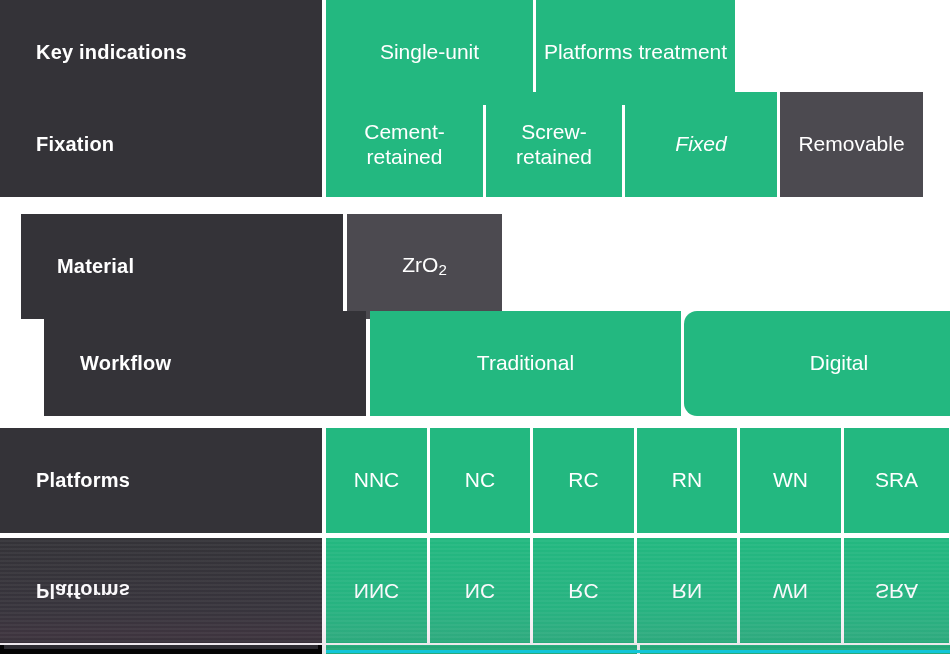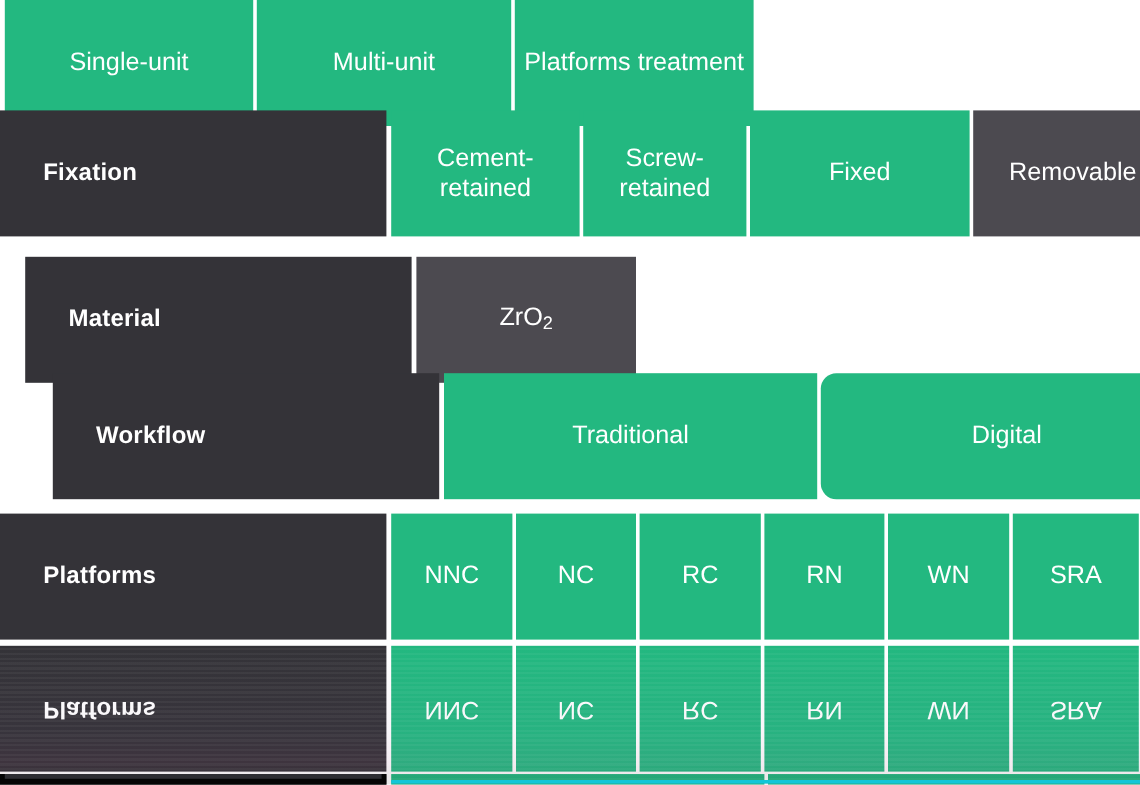--- a/index.html
+++ b/index.html
@@ -167,55 +167,53 @@
     background: #2e2d32;
     z-index: 8;
   }
 </style>
 </head>
 <body>
 
 <div id="matrix">
 
   <div class="row" style="top:0px;">
+    <div class="label-cell">Key indications</div>
     <div class="data-area">
       <div class="cell green" style="width:207px;">
         <span class="txt">Single-unit</span>
       </div>
-      <div class="cell green" style="width:212px;">
-        <span class="txt">Multi-unit</span>
-      </div>
       <div class="cell green" style="width:199px;">
         <span class="txt">Platforms treatment</span>
       </div>
     </div>
   </div>
 
   <div class="row" style="top:92px;">
     <div class="label-cell">Fixation</div>
     <div class="data-area">
       <div class="cell green" style="width:157px;">
         <span class="txt">Cement-retained</span>
       </div>
       <div class="cell green" style="width:136px;">
         <span class="txt">Screw-retained</span>
       </div>
-      <div class="cell green" style="width:183px;">
+      <div class="cell green" style="width:152px;font-style:italic;">
         <span class="txt">Fixed</span>
       </div>
-      <div class="cell grey" style="width:166px;">
+      <div class="cell grey" style="width:143px;">
         <span class="txt">Removable</span>
       </div>
     </div>
   </div>
 
   <div class="row" style="top:214px;padding-left:21px;">
     <div class="label-cell">Material</div>
     <div class="data-area">
-      <div class="cell grey" style="width:183px;justify-content:center;">
+      <div class="cell grey" style="width:155px;justify-content:center;">
         <span class="txt"><span>ZrO</span><sub>2</sub></span>
       </div>
     </div>
   </div>
 
   <div class="row" style="top:311px;padding-left:44px;">
     <div class="label-cell">Workflow</div>
     <div class="data-area">
       <div class="cell green" style="width:311px;">
         <span class="txt">Traditional</span>

